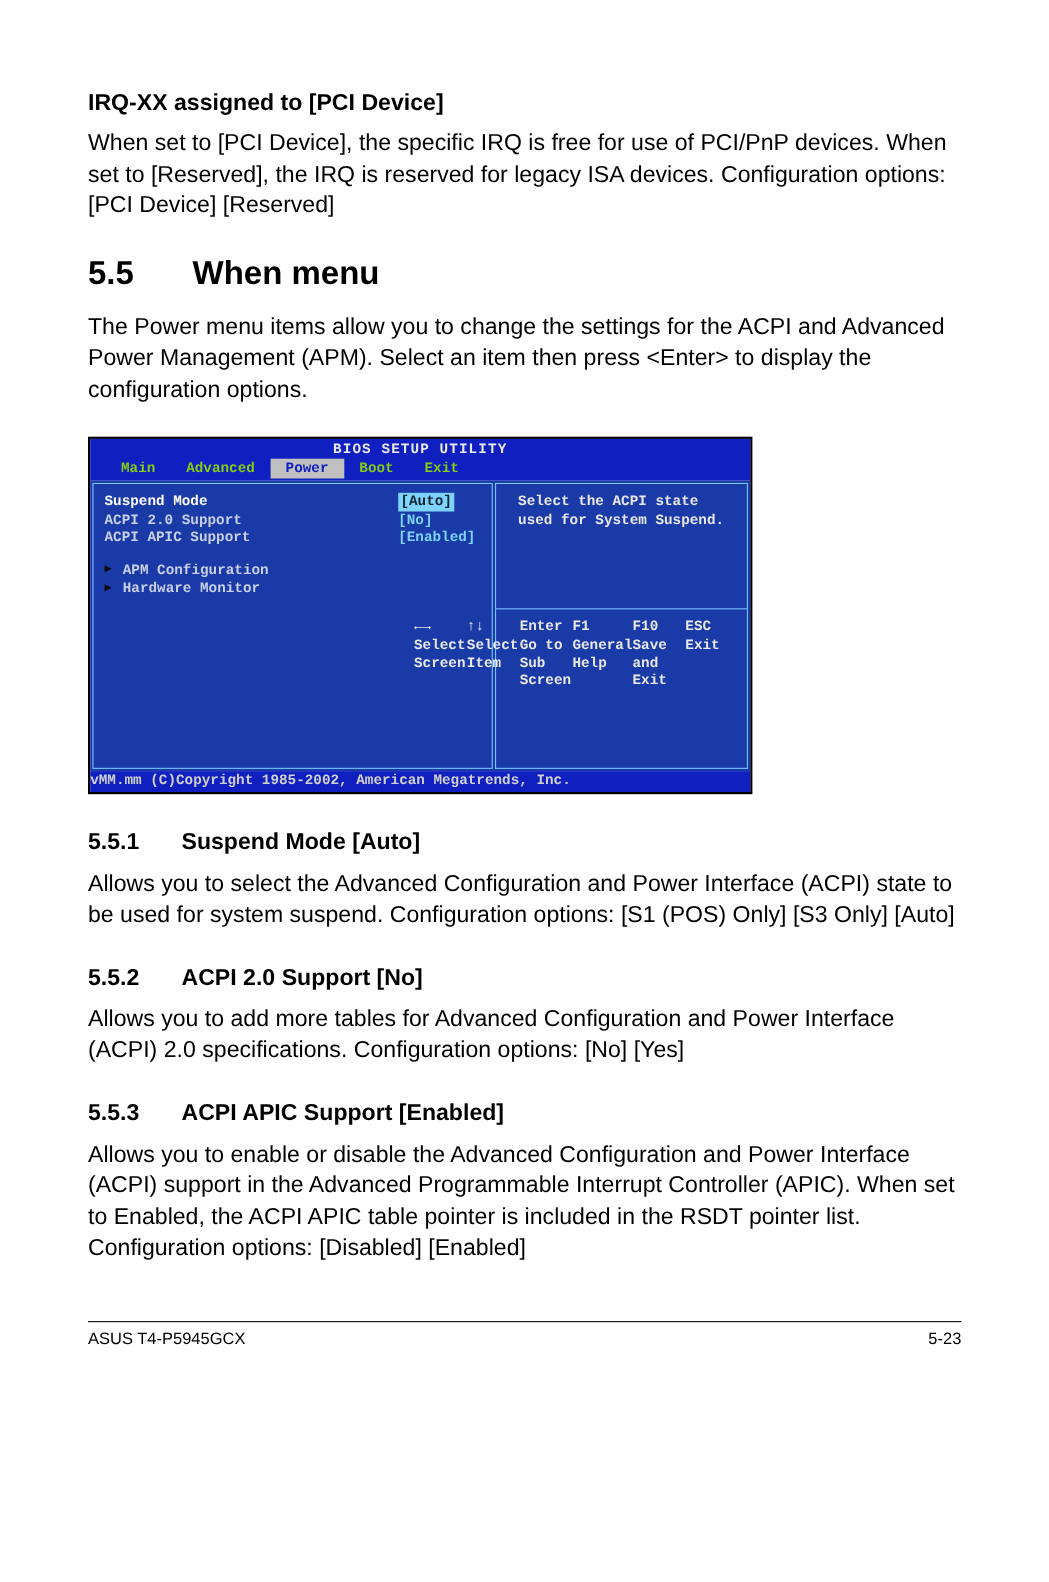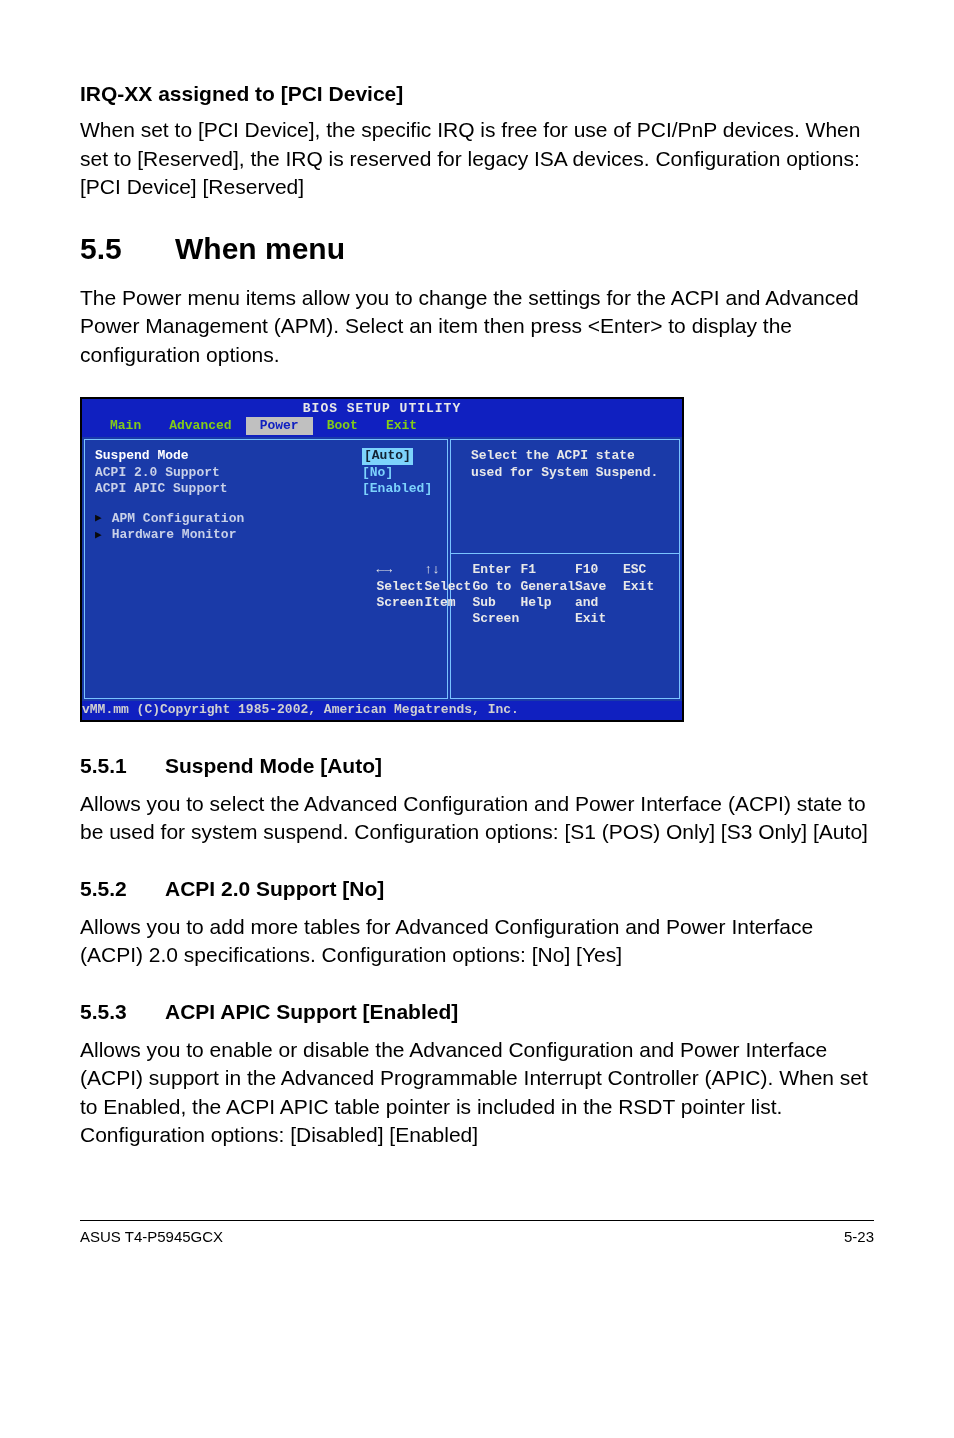--- a/index.html
+++ b/index.html
@@ -82,21 +82,21 @@
   .key-d { color:#e8e8e8; }
   .bios-footer {
     background: #1020c0;
     color: #d0d0d0;
     text-align: left;
     padding: 1px 0;
     font-weight: bold;
   }
   .page-footer {
     border-top: 1px solid #000;
-    margin-top: 71px;
+    margin-top: 52px;
     padding-top: 6px;
     display: flex;
     justify-content: space-between;
     font-size: 15px;
   }
 </style>
 </head>
 <body>
 
 <div class="h3">IRQ-XX assigned to [PCI Device]</div>

